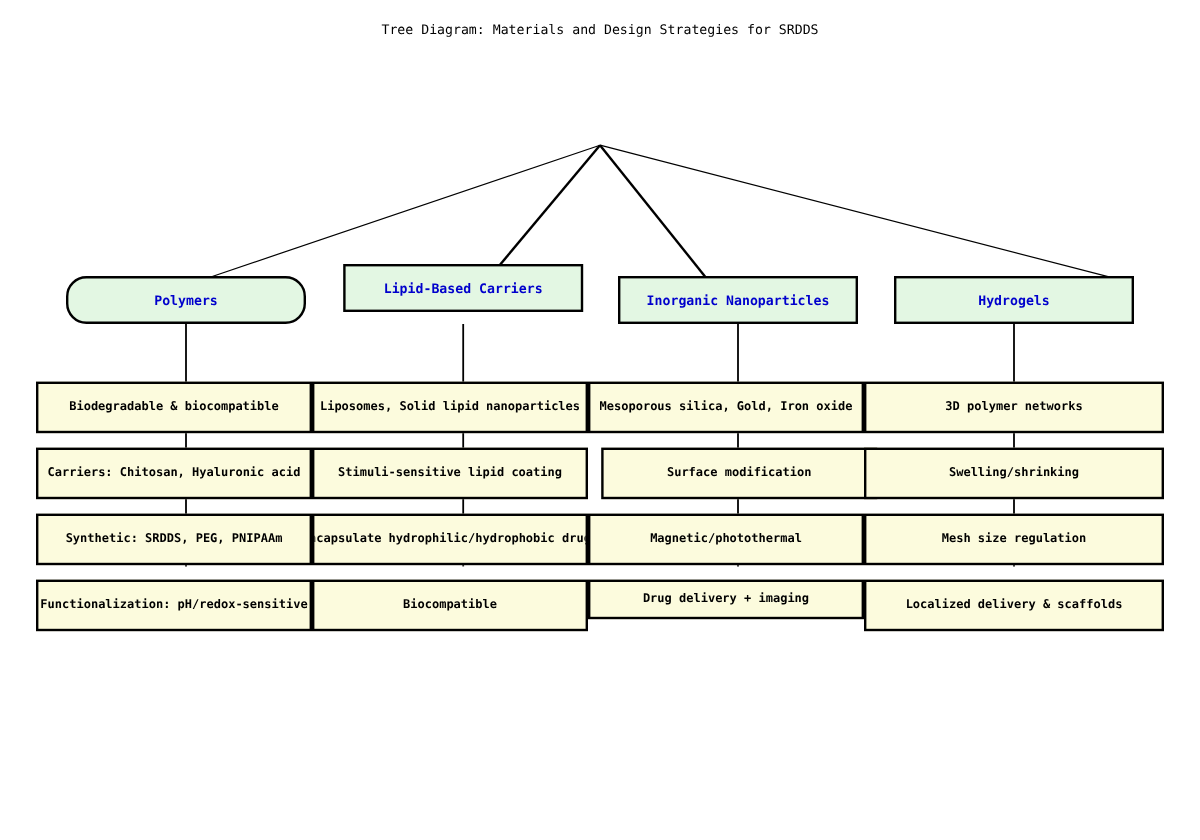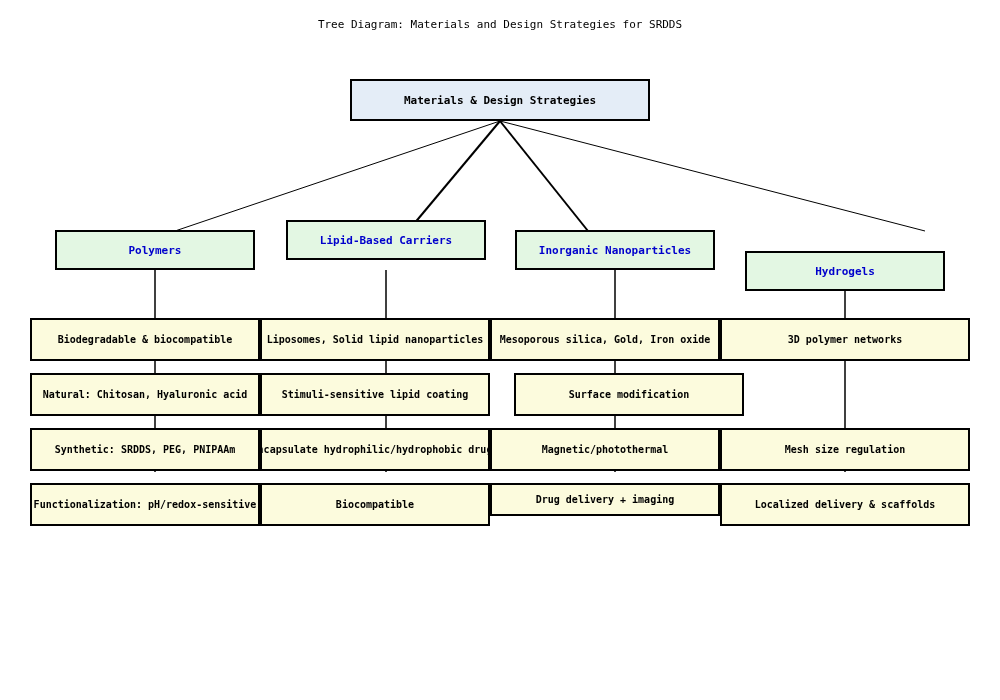--- a/index.html
+++ b/index.html
@@ -88,61 +88,61 @@
     <line x1="500" y1="121" x2="408" y2="231" stroke="#000000" stroke-width="2"></line>
     <line x1="500" y1="121" x2="588" y2="231" stroke="#000000" stroke-width="2"></line>
     <line x1="500" y1="121" x2="925" y2="231" stroke="#000000" stroke-width="1"></line>
 
     <line x1="155" y1="270" x2="155" y2="472" stroke="#000000" stroke-width="1.5"></line>
     <line x1="386" y1="270" x2="386" y2="472" stroke="#000000" stroke-width="1.5"></line>
     <line x1="615" y1="270" x2="615" y2="472" stroke="#000000" stroke-width="1.5"></line>
     <line x1="845" y1="270" x2="845" y2="472" stroke="#000000" stroke-width="1.5"></line>
   </svg>
 
-  <div class="node node-root" style="left:350px; top:79px; width:300px; height:42px;">
-    <span>Materials &amp; Design Strategies</span>
-  </div>
 
-  <div class="node node-cat" style="left:55px; top:230px; width:200px; height:40px;">
+  <div class="node node-cat" style="left:55px; top:230px; width:200px; height:40px;border-radius:17px;">
     <span>Polymers</span>
   </div>
 
   <div class="node node-cat" style="left:286px; top:220px; width:200px; height:40px;">
     <span>Lipid-Based Carriers</span>
   </div>
 
   <div class="node node-cat" style="left:515px; top:230px; width:200px; height:40px;">
     <span>Inorganic Nanoparticles</span>
   </div>
 
-  <div class="node node-cat" style="left:745px; top:230px; width:200px; height:40px;margin-top:21px;">
+  <div class="node node-cat" style="left:745px; top:230px; width:200px; height:40px;">
     <span>Hydrogels</span>
   </div>
 
   <div class="node node-leaf" style="left:30px; top:318px; width:230px; height:43px;">
     <span class="leaf-text">Biodegradable &amp; biocompatible</span>
   </div>
   <div class="node node-leaf" style="left:260px; top:318px; width:230px; height:43px;">
     <span class="leaf-text">Liposomes, Solid lipid nanoparticles</span>
   </div>
   <div class="node node-leaf" style="left:490px; top:318px; width:230px; height:43px;">
     <span class="leaf-text">Mesoporous silica, Gold, Iron oxide</span>
   </div>
   <div class="node node-leaf" style="left:720px; top:318px; width:250px; height:43px;">
     <span class="leaf-text">3D polymer networks</span>
   </div>
 
   <div class="node node-leaf" style="left:30px; top:373px; width:230px; height:43px;">
-    <span class="leaf-text">Natural: Chitosan, Hyaluronic acid</span>
+    <span class="leaf-text">Carriers: Chitosan, Hyaluronic acid</span>
   </div>
   <div class="node node-leaf" style="left:260px; top:373px; width:230px; height:43px;">
     <span class="leaf-text">Stimuli-sensitive lipid coating</span>
   </div>
-  <div class="node node-leaf" style="left:514px; top:373px; width:230px; height:43px;">
+  <div class="node node-leaf" style="left:501px; top:373px; width:230px; height:43px;">
     <span class="leaf-text">Surface modification</span>
+  </div>
+  <div class="node node-leaf" style="left:720px; top:373px; width:250px; height:43px;">
+    <span class="leaf-text">Swelling/shrinking</span>
   </div>
 
   <div class="node node-leaf" style="left:30px; top:428px; width:230px; height:43px;">
     <span class="leaf-text">Synthetic: SRDDS, PEG, PNIPAAm</span>
   </div>
   <div class="node node-leaf" style="left:260px; top:428px; width:230px; height:43px;">
     <span class="leaf-text">Encapsulate hydrophilic/hydrophobic drugs</span>
   </div>
   <div class="node node-leaf" style="left:490px; top:428px; width:230px; height:43px;">
     <span class="leaf-text">Magnetic/photothermal</span>

